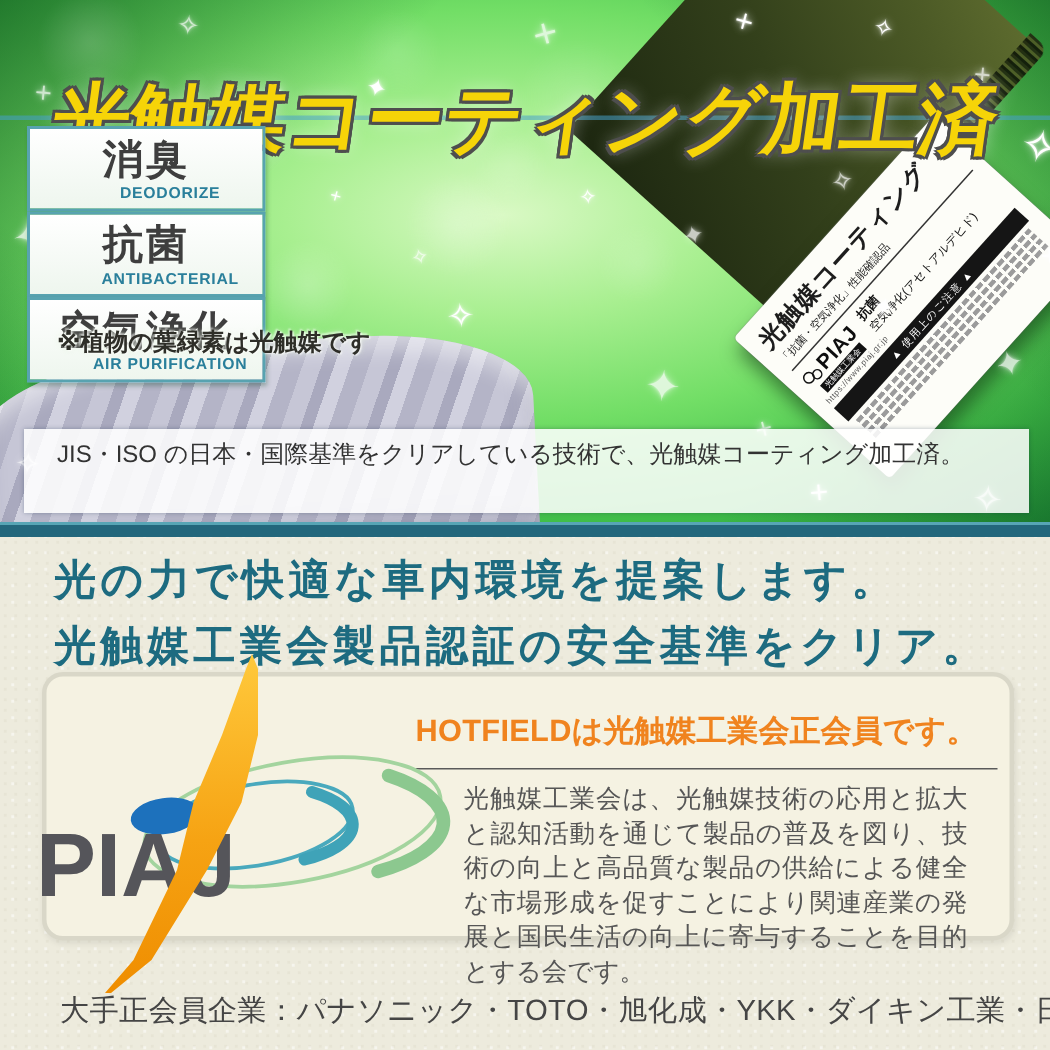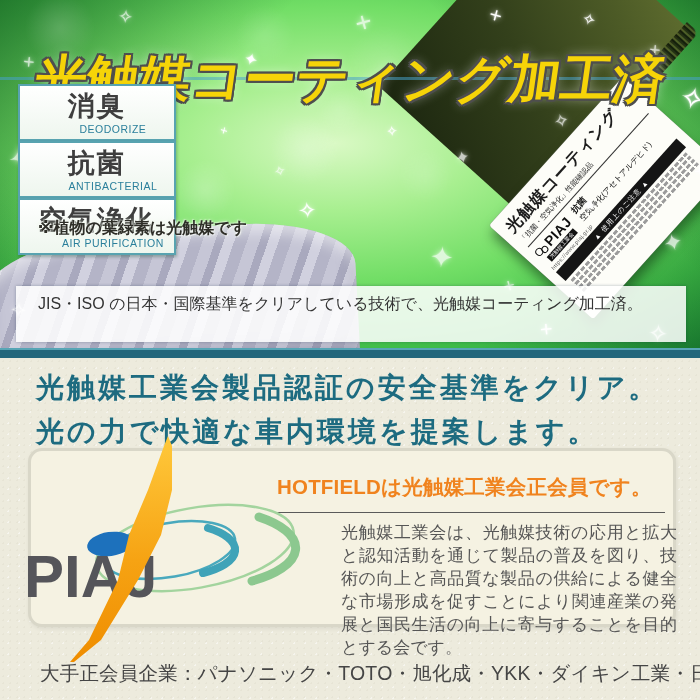--- a/index.html
+++ b/index.html
@@ -28,21 +28,21 @@
     font-size:52px;color:#f6d408;white-space:nowrap;transform:skewX(-8deg);
     text-shadow:-2px -2px 0 #4e4e4e,2px -2px 0 #4e4e4e,-2px 2px 0 #4e4e4e,2px 2px 0 #4e4e4e,
                 -2px 0 0 #4e4e4e,2px 0 0 #4e4e4e,0 -2px 0 #4e4e4e,0 2px 0 #4e4e4e,
                 0 0 12px rgba(255,255,255,.55);}
 
   .features{position:absolute;left:18px;top:84px;display:flex;z-index:4;flex-direction:column;}
   .feature-box{background:linear-gradient(180deg,#ffffff 0%,#eef6ee 100%);
     border:2px solid #58a3b0;text-align:center;padding:2px 10px 4px;
     box-shadow:1px 2px 3px rgba(0,60,30,.3);}
   .feature-jp{font-size:27px;font-weight:bold;color:#3e3e3e;letter-spacing:2px;white-space:nowrap;}
-  .feature-en{font-size:10.5px;font-weight:normal;color:#2a7f9b;margin-top:-1px;white-space:nowrap;letter-spacing:.5px;padding-left:32px;}
+  .feature-en{font-size:10.5px;font-weight:bold;color:#2a7f9b;margin-top:-1px;white-space:nowrap;letter-spacing:.5px;padding-left:32px;}
 
   .blue-headline{position:absolute;left:34px;top:147px;z-index:4;font-weight:bold;
     font-size:22.5px;line-height:29px;color:#1a85d8;white-space:nowrap;
     text-shadow:-2px -2px 0 #fff,2px -2px 0 #fff,-2px 2px 0 #fff,2px 2px 0 #fff,
                 -2px 0 0 #fff,2px 0 0 #fff,0 -2px 0 #fff,0 2px 0 #fff,0 0 6px rgba(255,255,255,.9);}
   .banner-note{position:absolute;left:38px;top:218px;z-index:4;font-size:16px;font-weight:bold;
     color:#2e2e28;white-space:nowrap;
     text-shadow:1px 1px 1px rgba(255,255,255,.65),-1px -1px 1px rgba(255,255,255,.45),0 0 4px rgba(230,245,220,.8);}
 
   
@@ -105,21 +105,21 @@
 
   .round-box{position:absolute;left:28px;top:90px;width:648px;height:179px;
     background:#f5f2e2;border:3px solid #d9d7c8;border-radius:14px;
     box-shadow:1px 2px 4px rgba(0,0,0,.07);box-sizing:border-box;}
 
   .piaj-logo-svg{position:absolute;left:0;top:72px;width:360px;height:240px;z-index:3;}
 
   .member-block{position:absolute;left:277px;top:115px;width:396px;}
   .member-heading{font-size:20.5px;font-weight:bold;color:#f0831e;white-space:nowrap;letter-spacing:.2px;}
   .member-rule{border:0;border-top:1px solid #5a5a5a;margin:11px 0 0;width:388px;}
-  .member-desc{margin:8px 0 0 64px;width:336px;font-size:17px;line-height:23px;color:#565656;
+  .member-desc{margin:8px 0 0 32px;width:336px;font-size:17px;line-height:23px;color:#565656;
     text-align:justify;}
 
   .members-line{position:absolute;left:40px;top:302px;font-size:19.5px;color:#454545;white-space:nowrap;letter-spacing:.2px;}
 </style>
 </head>
 <body>
 
 <div class="stage">
 
   <section class="banner">
@@ -225,22 +225,22 @@
 
     <div class="info-box">
       <div class="info-line">JIS・ISO の日本・国際基準をクリアしている技術で、光触媒コーティング加工済。</div>
     </div>
   </section>
 
   <div class="divider"></div>
 
   <section class="cert-section">
     <div class="serif-headline">
+      <div>光の力で快適な車内環境を提案します。</div>
       <div>光触媒工業会製品認証の安全基準をクリア。</div>
-      <div>光の力で快適な車内環境を提案します。</div>
     </div>
 
     <div class="round-box"></div>
 
     <svg class="piaj-logo-svg" viewBox="0 0 360 240" xmlns="http://www.w3.org/2000/svg">
       <defs>
         <linearGradient id="boltGrad" x1="0" y1="0" x2="0" y2="1">
           <stop offset="0" stop-color="#ffc93c"></stop>
           <stop offset=".55" stop-color="#f6a313"></stop>
           <stop offset="1" stop-color="#ef8d00"></stop>

